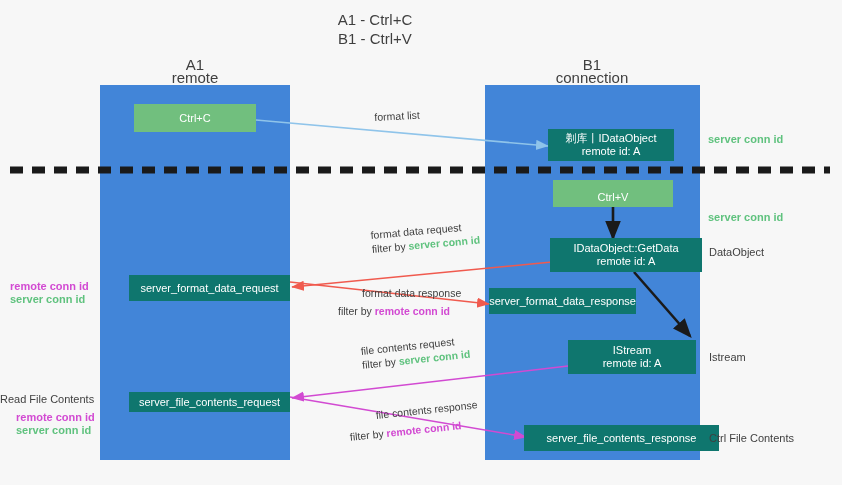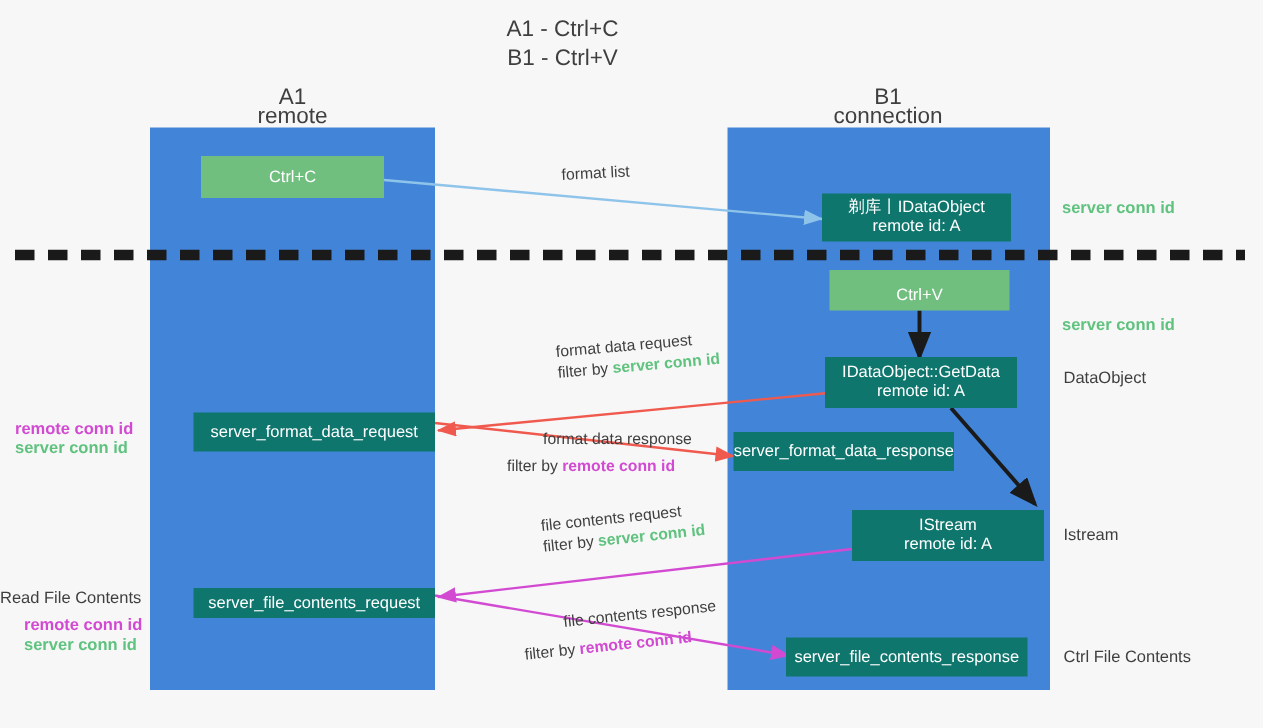--- a/index.html
+++ b/index.html
@@ -164,21 +164,21 @@
 
   <div class="abs box orange" style="left:548px; top:129px; width:126px; height:32px;">
     <span>剃库丨IDataObject</span>
     <span class="l2">remote id: A</span>
   </div>
 
   <div class="abs box green" style="left:553px; top:180px; width:120px; height:27px;justify-content:flex-end;">
     <span>Ctrl+V</span>
   </div>
 
-  <div class="abs box orange" style="left:550px; top:238px; width:128px; height:34px;">
+  <div class="abs box orange" style="left:550px; top:238px; width:152px; height:34px;">
     <span>IDataObject::GetData</span>
     <span class="l2">remote id: A</span>
   </div>
 
   <div class="abs box orange" style="left:568px; top:340px; width:128px; height:34px;">
     <span>IStream</span>
     <span class="l2">remote id: A</span>
   </div>
 
   <div class="abs box orange" style="left:129px; top:275px; width:161px; height:26px;">
@@ -186,21 +186,21 @@
   </div>
 
   <div class="abs box orange" style="left:489px; top:288px; width:147px; height:26px;">
     <span>server_format_data_response</span>
   </div>
 
   <div class="abs box orange" style="left:129px; top:392px; width:161px; height:20px;">
     <span>server_file_contents_request</span>
   </div>
 
-  <div class="abs box orange" style="left:524px; top:425px; width:161px; height:26px;">
+  <div class="abs box orange" style="left:524px; top:425px; width:195px; height:26px;">
     <span>server_file_contents_response</span>
   </div>
 
   <div class="abs side-label lab-green" style="left:708px; top:132px;">server conn id</div>
   <div class="abs side-label lab-green" style="left:708px; top:210px;">server conn id</div>
   <div class="abs side-label" style="left:709px; top:245px;">DataObject</div>
   <div class="abs side-label" style="left:709px; top:350px;">Istream</div>
   <div class="abs side-label" style="left:709px; top:431px;">Ctrl File Contents</div>
 
   <div class="abs side-label lab-magenta" style="left:10px; top:279px;">remote conn id</div>

